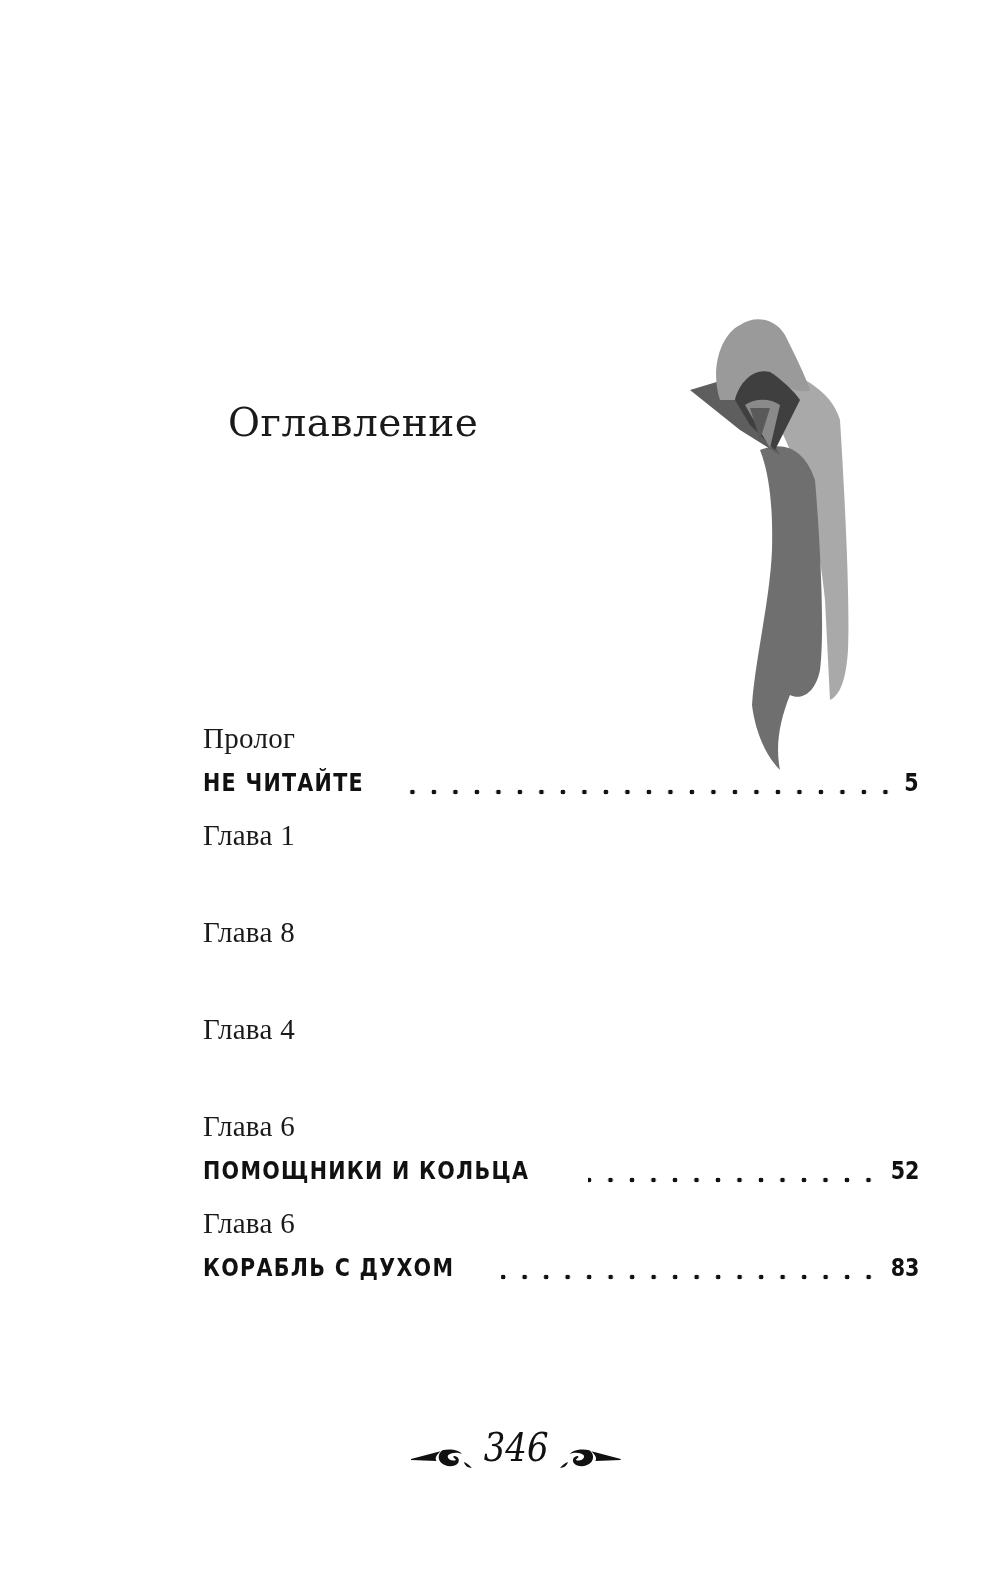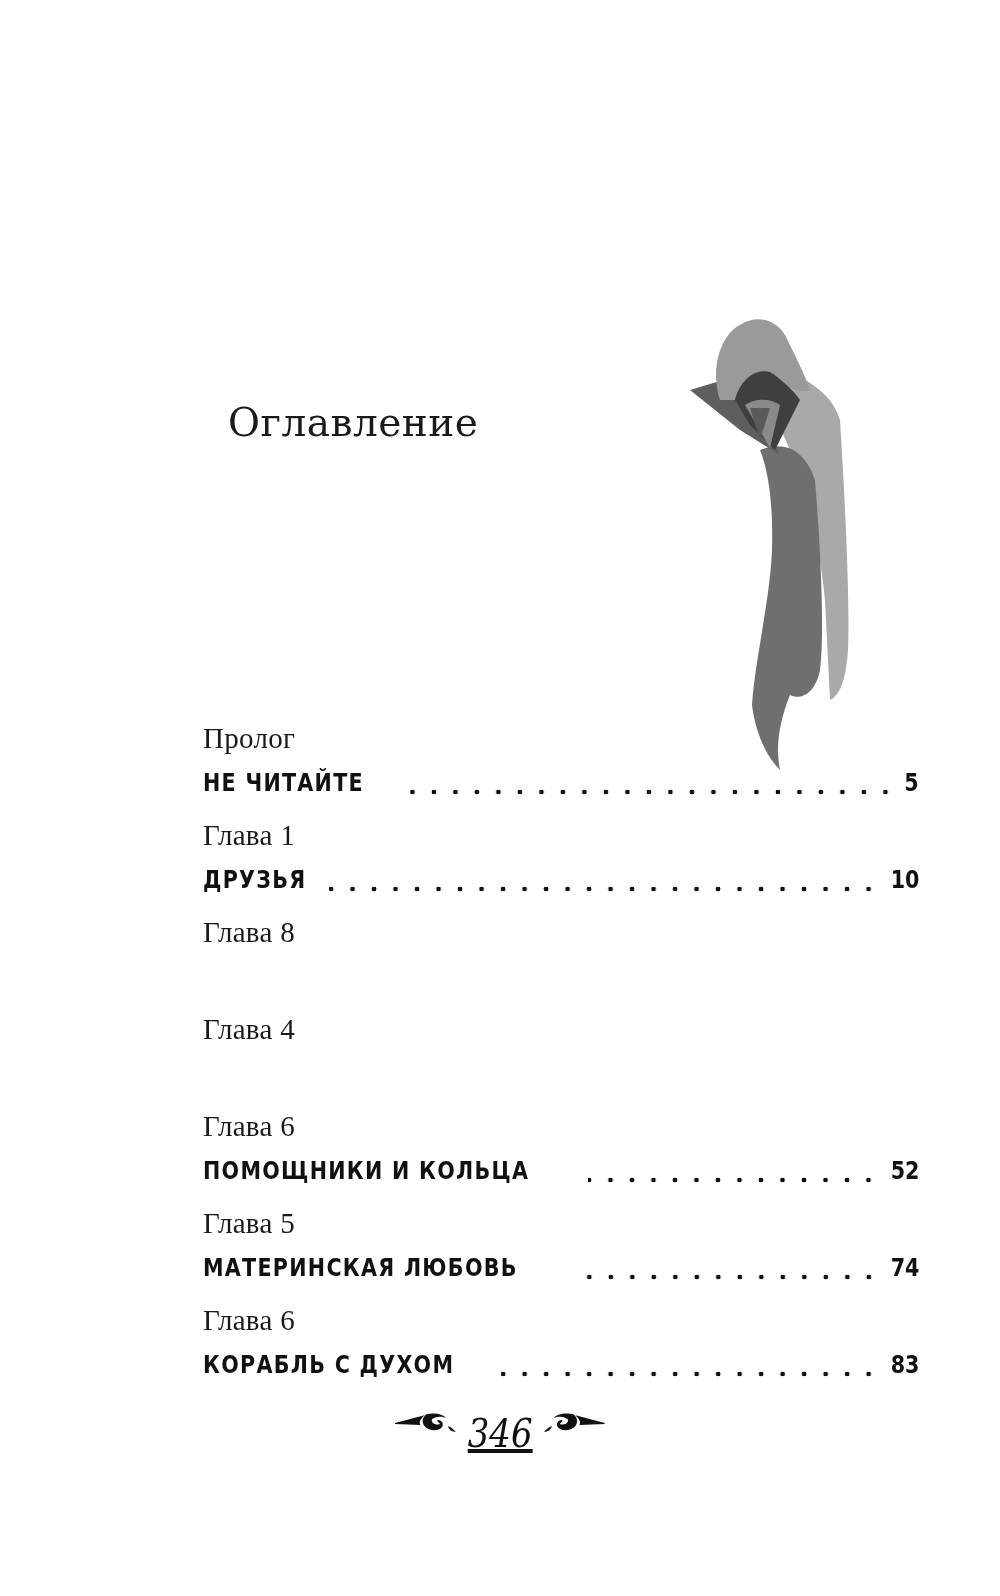--- a/index.html
+++ b/index.html
@@ -31,21 +31,21 @@
   .dots {
     flex: 1; margin: 0 6px; height: 6px; align-self: center; margin-top: 18px;
     background-image: radial-gradient(circle, #111 2.2px, transparent 2.6px);
     background-size: 21.5px 6px; background-repeat: repeat-x; background-position: right center;
   }
   .pg {
     font-family: "DejaVu Sans", "Liberation Sans", sans-serif;
     font-weight: bold; font-size: 24px; color: #111;
     transform: scaleX(0.86); transform-origin: right center; white-space: nowrap;
   }
-  .folio { position: absolute; left: 395px; top: 1410px; width: 210px; height: 60px; display: flex; align-items: flex-start; justify-content: center; text-decoration: underline; }
+  .folio { position: absolute; left: 411px; top: 1410px; width: 210px; height: 60px; display: flex; align-items: flex-end; justify-content: center; }
   .folio-num {
     font-family: "DejaVu Serif", "Liberation Serif", serif; font-style: italic;
     font-size: 40px; color: #111; margin: 0 6px; transform: scaleX(0.85);
   }
 </style>
 </head>
 <body>
 
 <div class="page">
 
@@ -71,46 +71,33 @@
     <div class="entry">
       <div class="chap">Пролог</div>
       <div class="row">
         <span class="name">НЕ ЧИТАЙТЕ</span>
         <span class="dots"></span>
         <span class="pg">5</span>
       </div>
     </div>
     <div class="entry">
       <div class="chap">Глава 1</div>
-      <div class="row">
-        <span class="name">ДРУЗЬЯ</span>
-        <span class="dots"></span>
-        <span class="pg">10</span>
-      </div>
     </div>
     <div class="entry">
       <div class="chap">Глава 8</div>
     </div>
     <div class="entry">
       <div class="chap">Глава 4</div>
     </div>
     <div class="entry">
       <div class="chap">Глава 6</div>
       <div class="row">
         <span class="name">ПОМОЩНИКИ И КОЛЬЦА</span>
         <span class="dots"></span>
         <span class="pg">52</span>
-      </div>
-    </div>
-    <div class="entry">
-      <div class="chap">Глава 5</div>
-      <div class="row">
-        <span class="name">МАТЕРИНСКАЯ ЛЮБОВЬ</span>
-        <span class="dots"></span>
-        <span class="pg">74</span>
       </div>
     </div>
     <div class="entry">
       <div class="chap">Глава 6</div>
       <div class="row">
         <span class="name">КОРАБЛЬ С ДУХОМ</span>
         <span class="dots"></span>
         <span class="pg">83</span>
       </div>
     </div>

